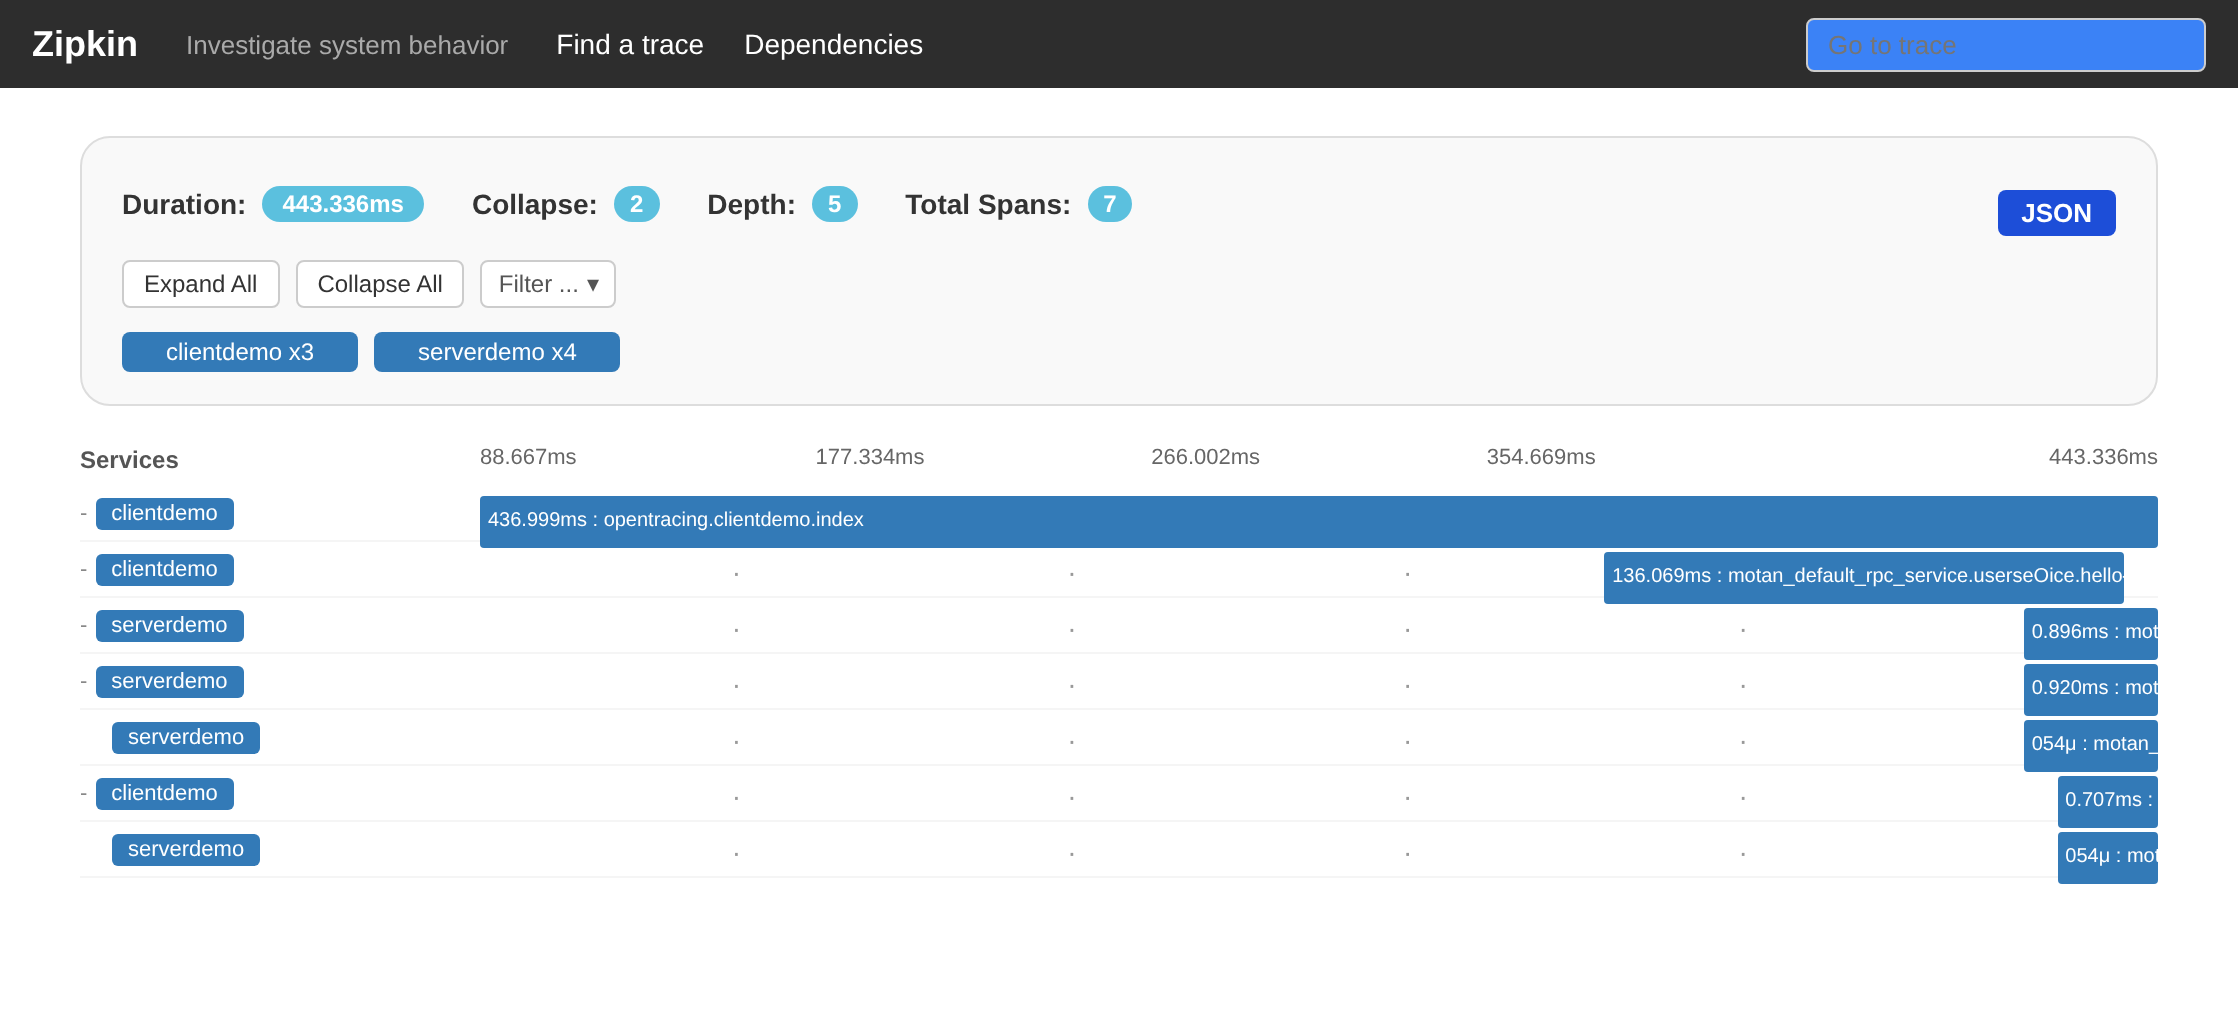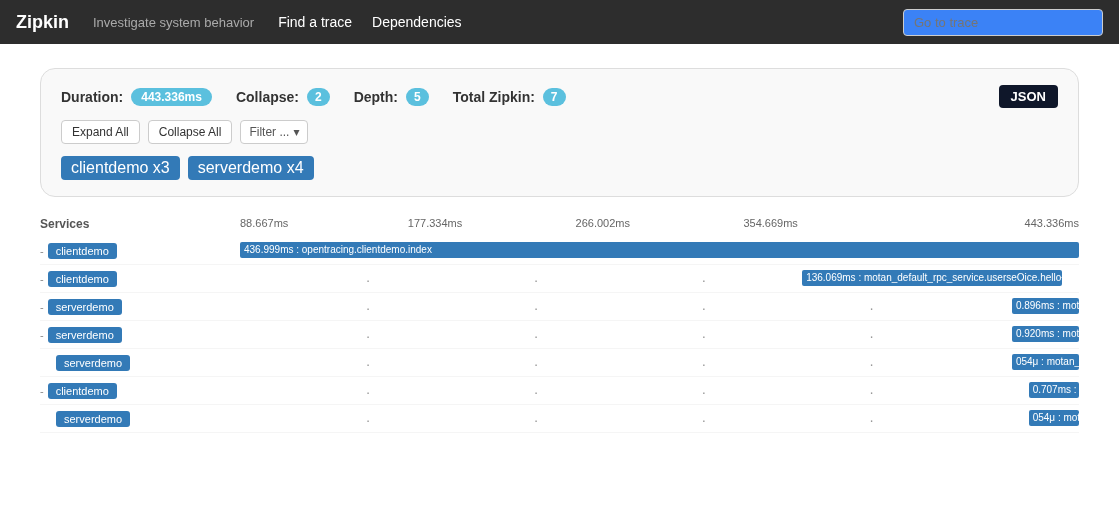--- a/index.html
+++ b/index.html
@@ -86,28 +86,29 @@
     .badge-duration {
       background: #5bc0de;
       color: #fff;
       border-radius: 10px;
       padding: 2px 10px;
       font-size: 12px;
       font-weight: bold;
     }
     .json-btn {
       margin-left: auto;
-      background: #0f172a;
+      background: #1d4ed8;
       color: #fff;
       border: none;
       border-radius: 4px;
       padding: 4px 12px;
       font-size: 13px;
       cursor: pointer;
       font-weight: bold;
+      margin-top: 10px;
     }
     .controls-row {
       display: flex;
       align-items: flex-start;
       gap: 8px;
       margin-bottom: 12px;
     }
     .btn-outline {
       background: #fff;
       border: 1px solid #ccc;
@@ -130,22 +131,22 @@
       color: #555;
     }
     .service-tags {
       display: flex;
       gap: 8px;
     }
     .service-tag {
       background: #337ab7;
       color: #fff;
       border-radius: 4px;
-      padding: 3px 10px;
-      font-size: 16px;
+      padding: 3px 22px;
+      font-size: 12px;
       cursor: pointer;
     }
     .col-service { width: 200px; min-width: 200px; }
     .timeline-label {
       flex: 1;
       font-size: 11px;
       color: #666;
       text-align: left;
     }
     .timeline-label:last-child { text-align: right; }
@@ -184,21 +185,21 @@
     }
 
     .span-bar-container {
       position: relative;
       width: 100%;
       height: 18px;
     }
 
     .span-bar {
       position: absolute;
-      height: 16px;
+      height: 26px;
       border-radius: 2px;
       display: flex;
       align-items: center;
       padding: 0 4px;
       font-size: 10px;
       color: #fff;
       white-space: nowrap;
       overflow: hidden;
     }
 
@@ -233,21 +234,21 @@
       </div>
       <div class="summary-item">
         <span>Collapse:</span>
         <span class="badge">2</span>
       </div>
       <div class="summary-item">
         <span>Depth:</span>
         <span class="badge">5</span>
       </div>
       <div class="summary-item">
-        <span>Total Zipkin:</span>
+        <span>Total Spans:</span>
         <span class="badge">7</span>
       </div>
       <button class="json-btn">JSON</button>
     </div>
     <div class="controls-row">
       <button class="btn-outline">Expand All</button>
       <button class="btn-outline">Collapse All</button>
       <div class="filter-dropdown">
         <span>Filter ...</span>
         <span>▾</span>

